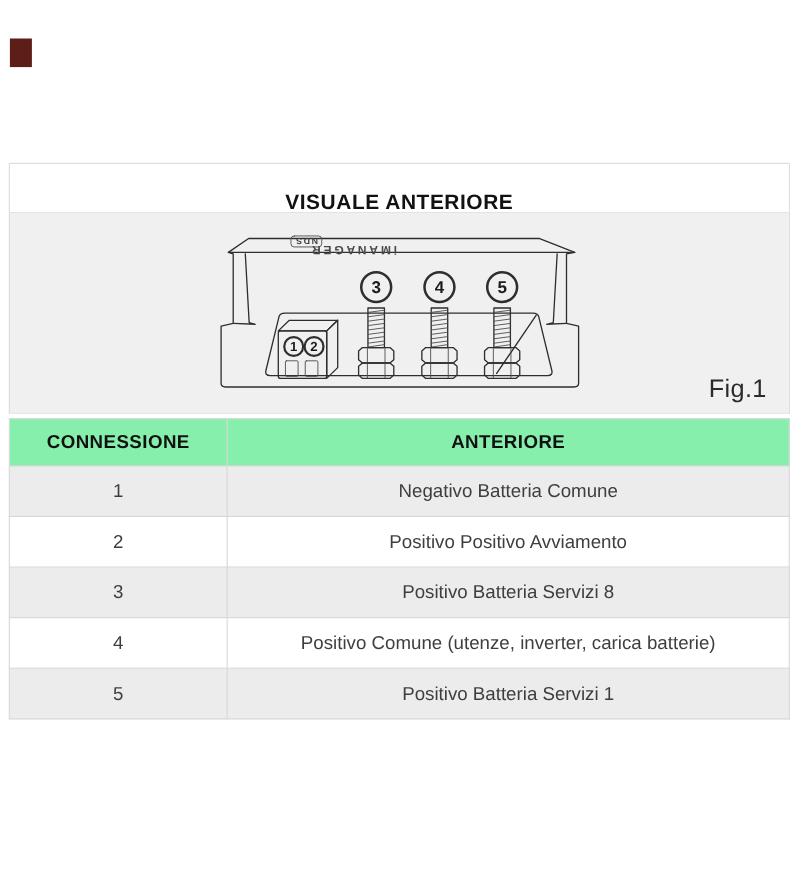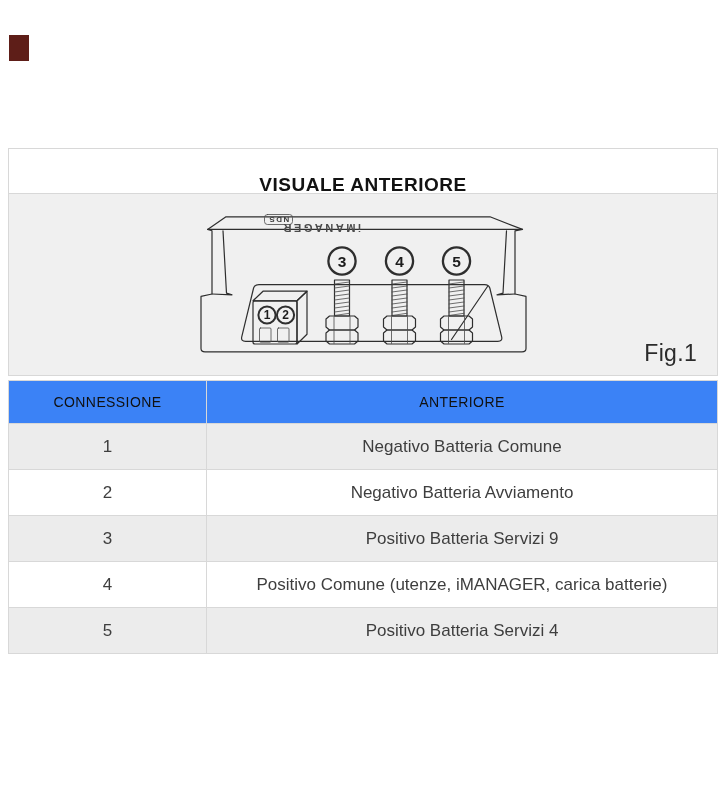--- a/index.html
+++ b/index.html
@@ -30,22 +30,22 @@
     font-size:23px;color:#2b2b2b;font-weight:500;letter-spacing:.3px;margin-left:31px;
   }
   table.connection-table{
     position:absolute;left:8px;top:380px;width:710px;
     border-collapse:collapse;table-layout:fixed;
   }
   .connection-table th,.connection-table td{
     border:1px solid #d8d8d8;text-align:center;vertical-align:middle;padding:0;
   }
   .connection-table th{
-    height:42px;font-size:14px;font-weight:normal;color:#101010;
-    letter-spacing:.4px;background:#3b82f6;
+    height:42px;font-size:17px;font-weight:bold;color:#101010;
+    letter-spacing:.4px;background:#86efac;
   }
   .connection-table td{
     height:45px;font-size:17px;color:#3e3e3e;
   }
   .connection-table tr.row-gray td{background:#ececec;}
   .connection-table tr.row-white td{background:#ffffff;}
   
   .lineart path,.lineart rect,.lineart circle,.lineart line{
     fill:none;stroke:#2e2e2e;stroke-width:1.2;stroke-linejoin:round;stroke-linecap:round;
   }
@@ -140,28 +140,28 @@
       <th>ANTERIORE</th>
     </tr>
   </thead>
   <tbody>
       <tr class="row-gray">
         <td>1</td>
         <td>Negativo Batteria Comune</td>
       </tr>
       <tr class="row-white">
         <td>2</td>
-        <td>Negativo Batteria Avviamento</td>
+        <td>Positivo Positivo Avviamento</td>
       </tr>
       <tr class="row-gray">
         <td>3</td>
-        <td>Positivo Batteria Servizi 9</td>
+        <td>Positivo Batteria Servizi 8</td>
       </tr>
       <tr class="row-white">
         <td>4</td>
-        <td>Positivo Comune (utenze, iMANAGER, carica batterie)</td>
+        <td>Positivo Comune (utenze, inverter, carica batterie)</td>
       </tr>
       <tr class="row-gray">
         <td>5</td>
-        <td>Positivo Batteria Servizi 4</td>
+        <td>Positivo Batteria Servizi 1</td>
       </tr>
     </tbody>
 </table>
 
 </body></html>

